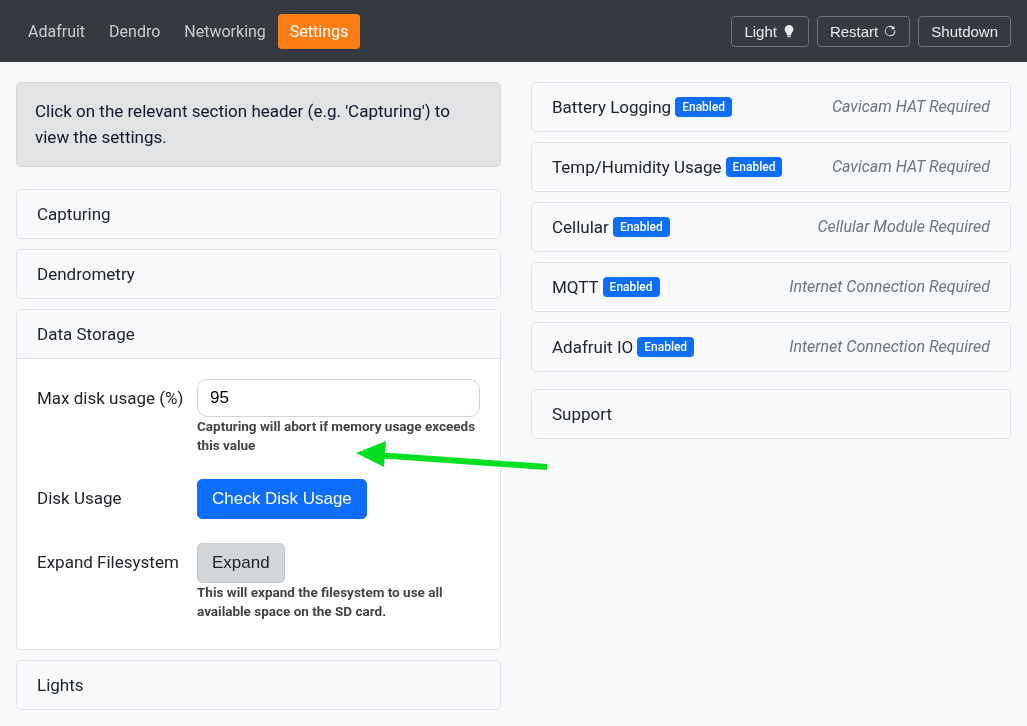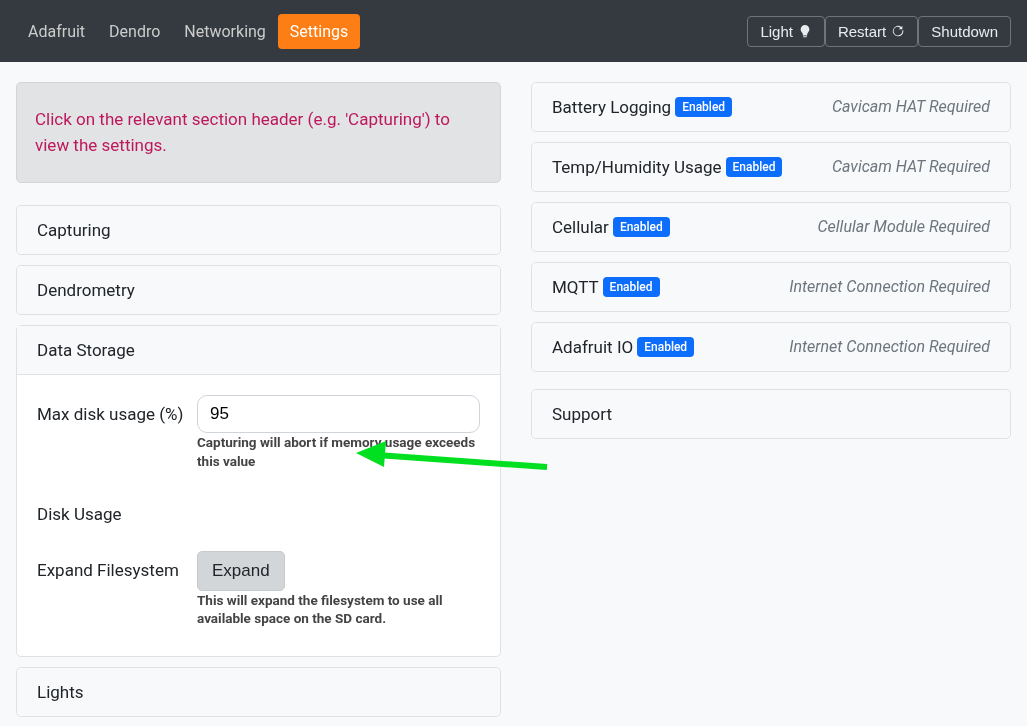--- a/index.html
+++ b/index.html
@@ -18,21 +18,21 @@
     color: #cccccc;
     padding: 8px 12px;
     font-size: 16px;
     border-radius: 4px;
     cursor: pointer;
   }
   .nav-item.active {
     background: #fd7e14;
     color: #fff;
   }
-  .nav-right { display: flex; }
+  .nav-right { display: flex; gap: 8px; }
   .nav-btn {
     background: transparent;
     border: 1px solid #6c757d;
     color: #e9ecef;
     padding: 6px 12px;
     font-size: 15px;
     border-radius: 4px;
     cursor: pointer;
     display: inline-flex;
     align-items: center;
@@ -45,23 +45,23 @@
     padding: 20px 16px;
     gap: 30px;
   }
   .col { flex: 1; min-width: 0; }
   .left-col { flex: 0 0 485px; }
   .right-col { flex: 0 0 480px; }
 
   .alert {
     background: #e2e3e5;
     border: 1px solid #d3d6d8;
-    color: #be185d;
+    color: #0f172a;
     border-radius: 5px;
-    padding: 24px 18px;
+    padding: 16px 18px;
     font-size: 17px;
     line-height: 1.5;
     margin-bottom: 22px;
   }
 
   .card {
     background: #fff;
     border: 1px solid #dee2e6;
     border-radius: 5px;
     margin-bottom: 10px;
@@ -184,20 +184,23 @@
         <div class="form-row">
           <div class="form-label">Max disk usage (%)</div>
           <div class="form-field">
             <input class="form-control" value="95" style="">
             <div class="help-text">Capturing will abort if memory usage exceeds this value</div>
           </div>
         </div>
 
         <div class="form-row">
           <div class="form-label">Disk Usage</div>
+          <div class="form-field">
+            <button class="btn btn-primary">Check Disk Usage</button>
+          </div>
         </div>
 
         <div class="form-row">
           <div class="form-label">Expand Filesystem</div>
           <div class="form-field">
             <button class="btn btn-secondary">Expand</button>
             <div class="help-text">This will expand the filesystem to use all available space on the SD card.</div>
           </div>
         </div>
 

